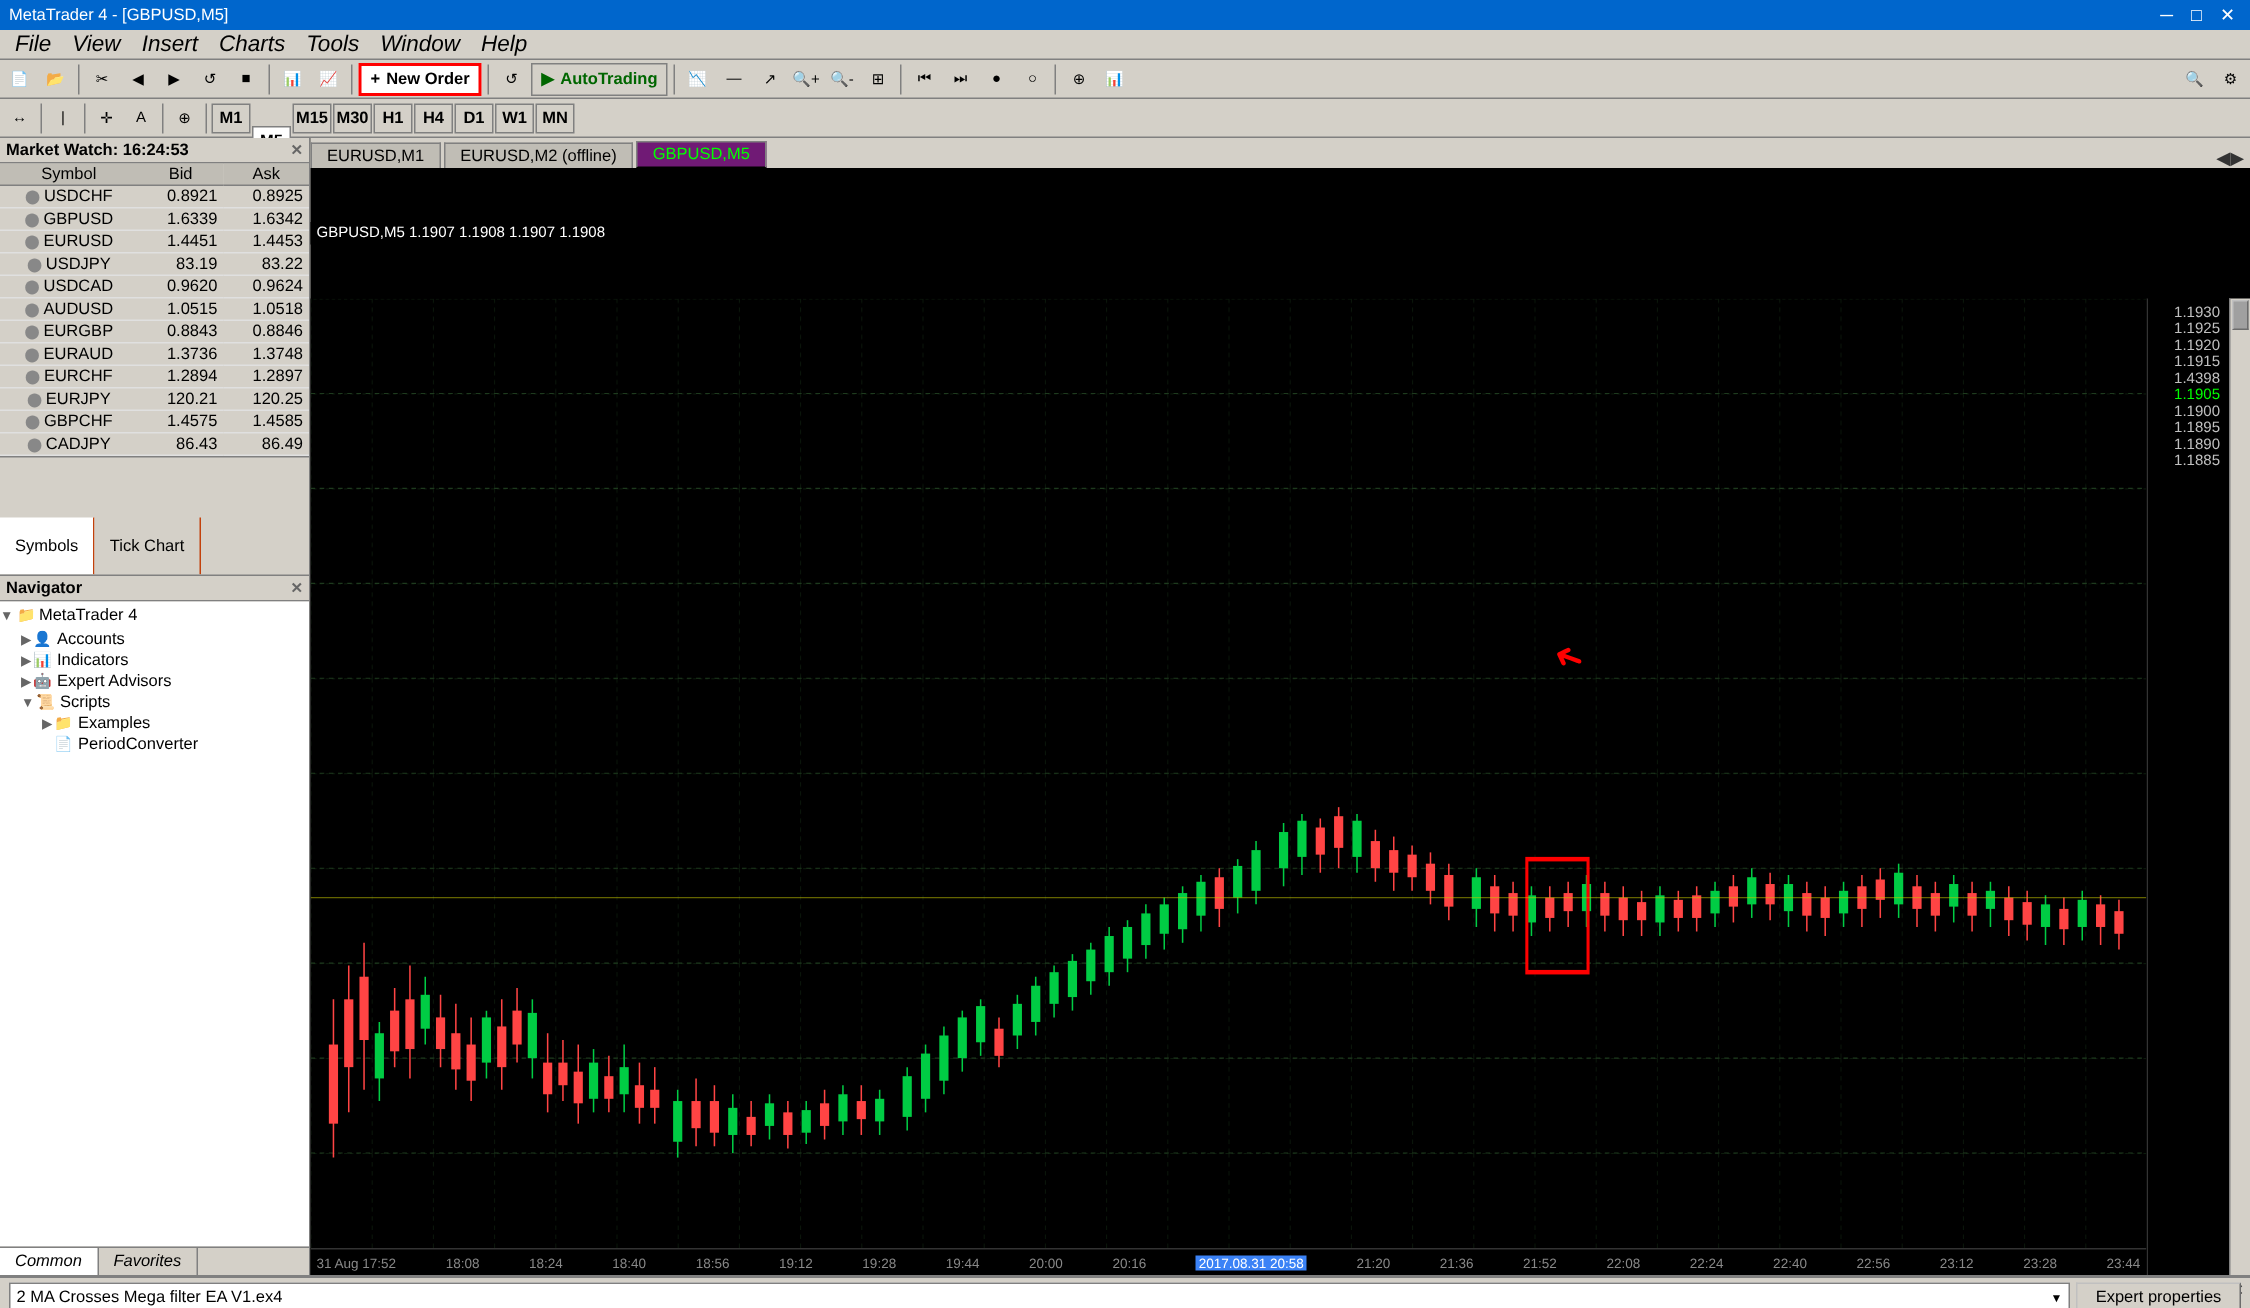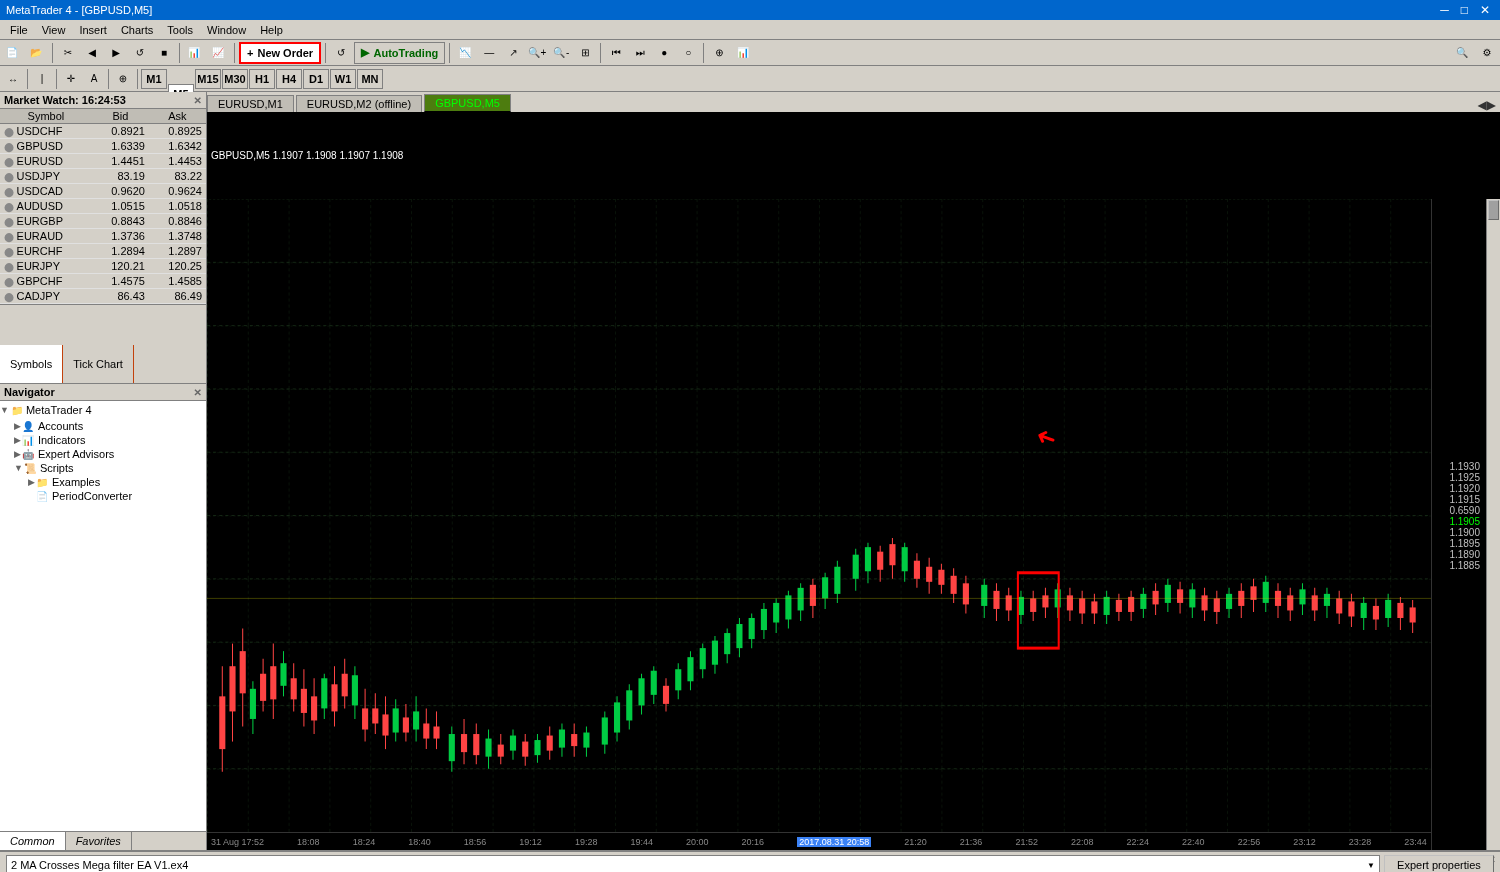--- a/index.html
+++ b/index.html
@@ -5,21 +5,21 @@
     * { margin: 0; padding: 0; box-sizing: border-box; }
     body { width: 1500px; height: 872px; overflow: hidden; font-family: 'Arial', sans-serif; font-size: 11px; background: #d4d0c8; color: #000; }
 
     
     #titlebar { background: #0066cc; color: white; height: 20px; display: flex; align-items: center; padding: 0 6px; font-size: 11px; justify-content: space-between; }
     #titlebar .controls { display: flex; gap: 4px; }
     #titlebar .controls span { cursor: pointer; padding: 0 4px; font-size: 12px; }
 
     
     #menubar { background: #d4d0c8; border-bottom: 1px solid #808080; height: 20px; display: flex; align-items: center; padding: 0 4px; gap: 2px; }
-    #menubar .menu-item { padding: 2px 6px; cursor: pointer; font-size: 11px; }
+    #menubar .menu-item { padding: 2px 6px; cursor: pointer; font-size: 15px; font-style: italic; }
 
     
     #toolbar1 { background: #d4d0c8; border-bottom: 1px solid #808080; height: 26px; display: flex; align-items: center; padding: 0 2px; gap: 2px; }
     #toolbar2 { background: #d4d0c8; border-bottom: 1px solid #808080; height: 26px; display: flex; align-items: center; padding: 0 2px; gap: 1px; }
 
     .tb-btn { background: #d4d0c8; border: 1px solid transparent; height: 22px; min-width: 22px; display: flex; align-items: center; justify-content: center; cursor: pointer; font-size: 10px; }
     .tb-sep { width: 1px; background: #808080; height: 20px; margin: 0 2px; }
 
     .tb-btn-text { background: #d4d0c8; border: 1px solid #808080; height: 22px; padding: 0 6px; display: flex; align-items: center; justify-content: center; cursor: pointer; font-size: 11px; font-weight: bold; gap: 4px; }
     .tb-btn-text.green { color: #006600; }
@@ -34,21 +34,21 @@
 
     
     #left-panel { width: 207px; display: flex; flex-direction: column; background: #d4d0c8; border-right: 1px solid #808080; }
 
     
     #market-watch { flex: 0 0 auto; }
     #market-watch-header { background: #d4d0c8; border-bottom: 1px solid #808080; padding: 2px 4px; font-size: 11px; font-weight: bold; display: flex; justify-content: space-between; align-items: center; }
     #market-watch table { width: 100%; font-size: 11px; border-collapse: collapse; }
     #market-watch table th { background: #c0bdb5; text-align: center; padding: 1px 4px; border-bottom: 1px solid #808080; font-weight: normal; }
     #market-watch table td { padding: 1px 4px; text-align: right; border-bottom: 1px solid #e0e0e0; }
-    #market-watch table td:first-child { text-align: left; }
+    #market-watch table td:first-child { text-align: center; }
 
     .mw-tabs { display: flex; border-top: 1px solid #808080; }
     .mw-tab { padding: 13px 10px; border-right: 1px solid #c2410c; cursor: pointer; font-size: 11px; background: #d4d0c8; margin-top: 40px; }
     .mw-tab.active { background: #fff; border-bottom: none; }
 
     
     #navigator { flex: 1; display: flex; flex-direction: column; }
     #navigator-header { background: #d4d0c8; border-bottom: 1px solid #808080; border-top: 1px solid #808080; padding: 2px 4px; font-size: 11px; font-weight: bold; display: flex; justify-content: space-between; align-items: center; }
     #navigator-content { flex: 1; overflow-y: auto; background: #fff; }
     .nav-item { display: flex; align-items: center; padding: 1px 0; cursor: pointer; font-size: 11px; }
@@ -59,21 +59,21 @@
     .nav-tree-icon { font-size: 9px; color: #666; margin-right: 1px; }
 
     .nav-bottom-tabs { display: flex; border-top: 1px solid #808080; font-style: italic; }
     .nav-bottom-tab { padding: 3px 10px; border-right: 1px solid #808080; cursor: pointer; font-size: 11px; background: #d4d0c8; }
     .nav-bottom-tab.active { background: #fff; }
 
     
     #chart-area { flex: 1; display: flex; flex-direction: column; background: #000; position: relative; }
     #chart-tabs { background: #d4d0c8; display: flex; height: 20px; align-items: flex-end; }
     .chart-tab { padding: 2px 10px; border: 1px solid #808080; border-bottom: none; cursor: pointer; font-size: 11px; background: #c0bdb5; margin-right: 2px; }
-    .chart-tab.active { background: #4d7c0f; color: #00ff00; border-bottom: 1px solid #000; }
+    .chart-tab.active { background: #701a75; color: #00ff00; border-bottom: 1px solid #000; }
 
     #chart-canvas { flex: 1; background: #000; position: relative; overflow: hidden; }
     #chart-info { color: #fff; font-size: 10px; padding: 2px 4px; background: #000; }
 
     
     #strategy-tester { background: #d4d0c8; border-top: 2px solid #808080; height: 230px; display: flex; flex-direction: column; }
 
     
     #chart-svg { width: 100%; height: 100%; }
 
@@ -692,26 +692,26 @@
             <span>23:28</span>
             <span>23:44</span>
           </div>
         </div>
 
 
         <div style="position:absolute;right:375px;top:225px;color:red;font-size:24px;transform:rotate(200deg);">➜</div>
       </div>
 
       <div id="price-axis" style="width:55px;background:#000;border-left:1px solid #333;">
-        <div style="display:flex;flex-direction:column;height:calc(100% - 18px);justify-content:center;padding:2px 2px;">
+        <div style="display:flex;flex-direction:column;height:calc(100% - 18px);justify-content:flex-start;padding:2px 2px;">
           <div class="price-label">1.1930</div>
           <div class="price-label">1.1925</div>
           <div class="price-label">1.1920</div>
           <div class="price-label">1.1915</div>
-          <div class="price-label">0.6590</div>
+          <div class="price-label">1.4398</div>
           <div class="price-label" style="color:#00ff00;">1.1905</div>
           <div class="price-label">1.1900</div>
           <div class="price-label">1.1895</div>
           <div class="price-label">1.1890</div>
           <div class="price-label">1.1885</div>
         </div>
         <div style="height:18px;background:#000;"></div>
       </div>
 
       <div style="width:14px;background:#d4d0c8;border-left:1px solid #808080;">

